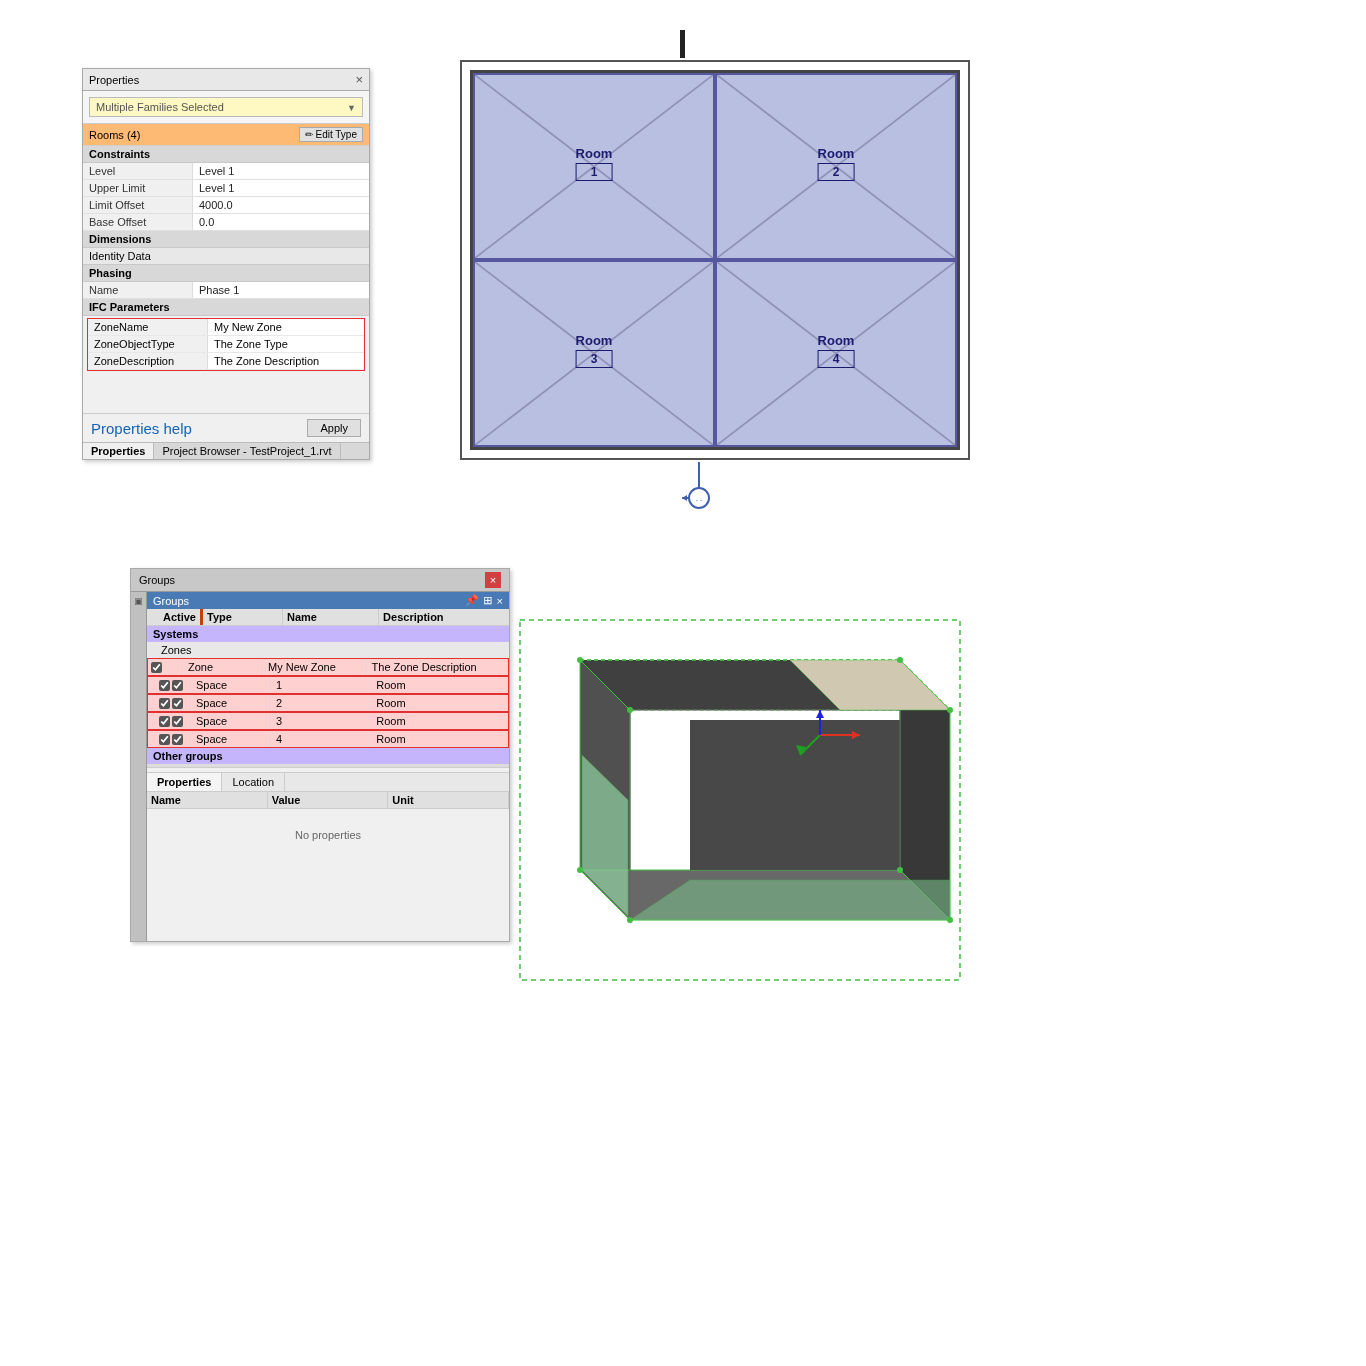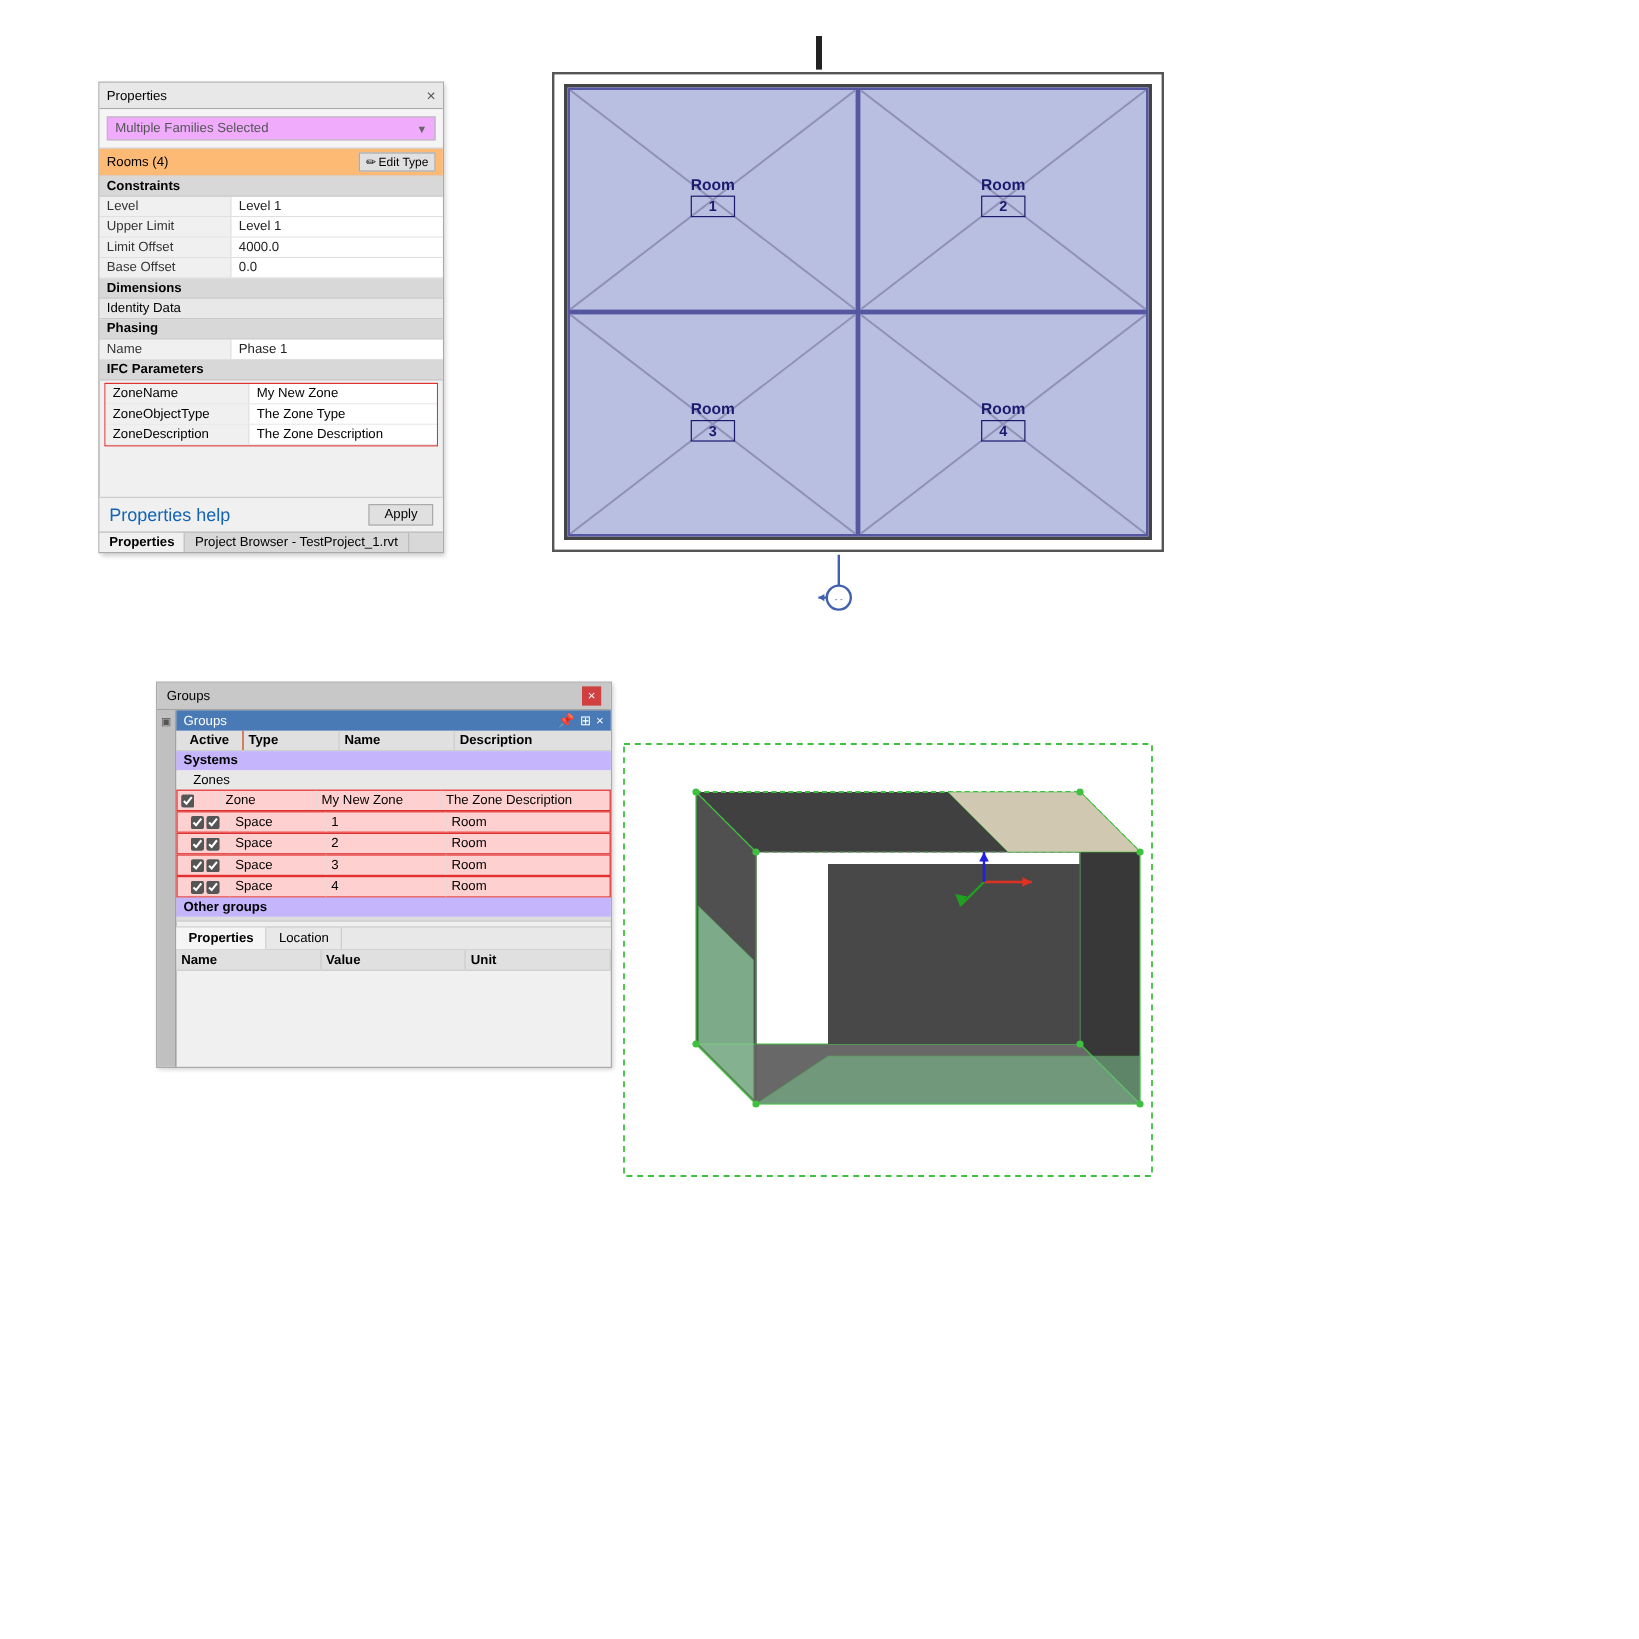--- a/index.html
+++ b/index.html
@@ -40,21 +40,21 @@
     .panel-dropdown-row {
       padding: 6px 6px;
       background: #f5f5f5;
       border-bottom: 1px solid #ccc;
       display: flex;
       align-items: center;
       justify-content: space-between;
     }
     .panel-dropdown {
       flex: 1;
-      background: #f0abfc;
+      background: #fef9c3;
       border: 1px solid #bbb;
       padding: 3px 6px;
       font-size: 11px;
       color: #555;
       display: flex;
       align-items: flex-end;
       justify-content: space-between;
     }
     .panel-dropdown-arrow {
       font-size: 9px;
@@ -275,22 +275,22 @@
       display: flex;
       background: #e0e0e0;
       border-bottom: 1px solid #ccc;
       font-size: 11px;
       font-weight: bold;
     }
     .groups-col-active {
       width: 56px;
       min-width: 36px;
       padding: 2px 4px;
-      border-right: 1px solid #c2410c;
-      text-align: center;
+      border-right: 3px solid #c2410c;
+      text-align: right;
     }
     .groups-col-type {
       width: 80px;
       min-width: 80px;
       padding: 2px 4px;
       border-right: 1px solid #ccc;
     }
     .groups-col-name {
       flex: 1;
       padding: 2px 4px;
@@ -658,20 +658,21 @@
       <div class="groups-bottom-tabs">
         <div class="gb-tab active">Properties</div>
         <div class="gb-tab">Location</div>
       </div>
 
       <div class="groups-props-header">
         <div class="gph-col">Name</div>
         <div class="gph-col">Value</div>
         <div class="gph-col">Unit</div>
       </div>
+      <div class="groups-no-props">No properties</div>
       <div style="height: 80px;"></div>
     </div>
   </div>
 </div>
 
 <div class="view3d-area">
   <svg class="view3d-svg" viewBox="0 0 500 420">
 
     <rect x="30" y="20" width="440" height="360" fill="none" stroke="#40c040" stroke-width="1.5" stroke-dasharray="5,4"></rect>
 

